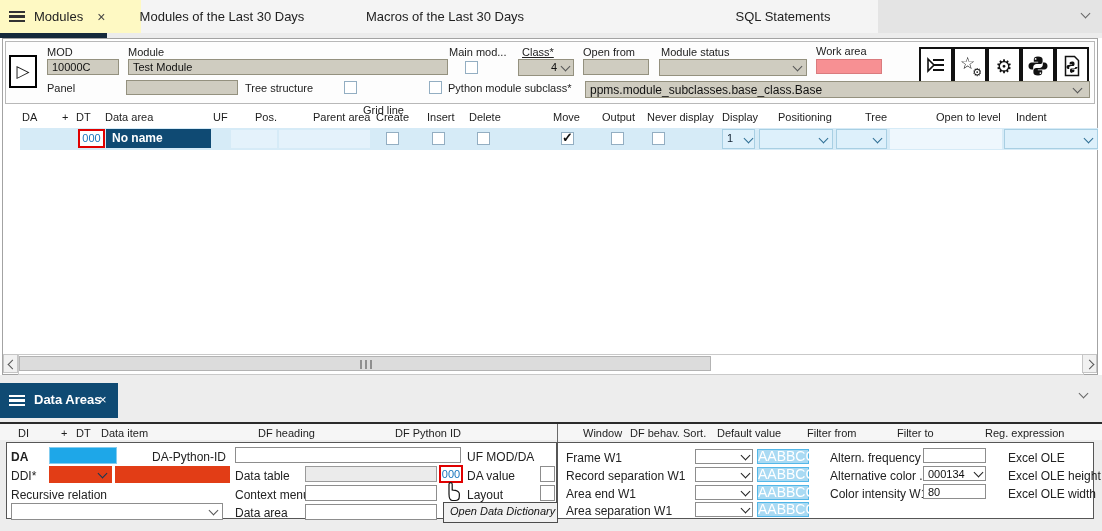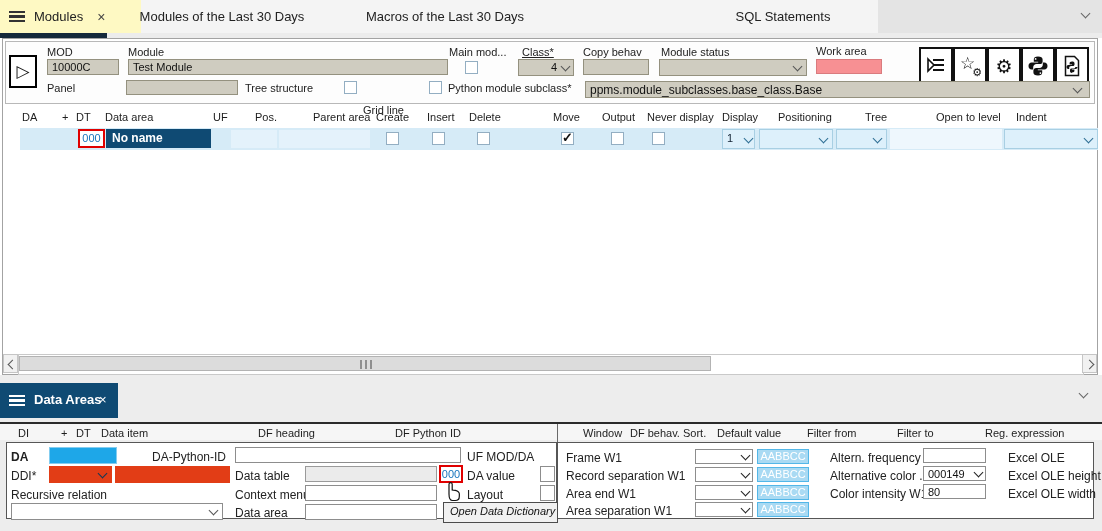--- a/index.html
+++ b/index.html
@@ -45,21 +45,21 @@
          font-size:11px;text-align:center;box-sizing:border-box;line-height:15px;}
   .navycell{position:absolute;background:#0f4a73;color:#fff;font-weight:bold;font-size:12px;
             padding:2px 6px;box-sizing:border-box;}
   
   .sbtrack{position:absolute;background:#fff;border:1px solid #c9c9c9;}
   .sbbtn{position:absolute;background:#f1f1f1;border:1px solid #c5c5c5;box-sizing:border-box;}
   .sbthumb{position:absolute;background:#dcdcdc;border:1px solid #b3b3b3;box-sizing:border-box;}
   .grip i{position:absolute;top:3px;width:2px;height:9px;background:#8f8f8f;display:block;}
   
   .chip{position:absolute;background:#a9daf3;border:1px solid #53b7e8;color:#fff;
-        font-size:11px;text-align:center;box-sizing:border-box;line-height:13px;}
+        font-size:14px;text-align:center;box-sizing:border-box;line-height:13px;}
   .tooltip{position:absolute;background:#f1f1f1;border:1px solid #4c4c4c;font-size:11px;color:#111;
            padding:2px 6px;box-sizing:border-box;white-space:nowrap;z-index:30;font-style:italic;}
   .stargear{position:relative;width:20px;height:20px;}
   .stargear .s1{position:absolute;left:0;top:-3px;font-size:17px;color:#111;}
   .stargear .s2{position:absolute;right:-2px;bottom:-3px;font-size:11px;color:#111;}
 </style>
 </head>
 <body>
 
 <div id="app">
@@ -101,21 +101,21 @@
   <span class="lbl" style="left:128px;top:46px;">Module</span>
   <div class="fld" style="left:128px;top:59px;width:320px;height:16px;">Test Module</div>
 
   <span class="lbl" style="left:449px;top:46px;">Main mod...</span>
   <span class="cb" style="left:465px;top:61px;"></span>
 
   <span class="lbl" style="left:522px;top:46px;text-decoration:underline;">Class*</span>
   <div class="fld" style="left:518px;top:59px;width:56px;height:17px;text-align:right;padding-right:16px;">4</div>
   <span class="chv" style="left:562px;top:63px;"></span>
 
-  <span class="lbl" style="left:583px;top:46px;">Copy behav</span>
+  <span class="lbl" style="left:583px;top:46px;">Open from</span>
   <div class="fld" style="left:583px;top:59px;width:66px;height:16px;"></div>
 
   <span class="lbl" style="left:661px;top:46px;">Module status</span>
   <div class="fld" style="left:659px;top:59px;width:148px;height:17px;"></div>
   <span class="chv" style="left:794px;top:63px;"></span>
 
   <span class="lbl" style="left:816px;top:45px;">Work area</span>
   <div class="fld pink" style="left:816px;top:59px;width:66px;height:15px;"></div>
 
   <div class="iconbtn" style="left:919px;top:47px;">
@@ -294,21 +294,21 @@
   <span class="chv" style="left:742px;top:505px;border-color:#222;"></span>
 
   <div class="chip" style="left:757px;top:449px;width:52px;height:15px;">AABBCC</div>
   <div class="chip" style="left:757px;top:467px;width:52px;height:15px;">AABBCC</div>
   <div class="chip" style="left:757px;top:485px;width:52px;height:15px;">AABBCC</div>
   <div class="chip" style="left:757px;top:502px;width:52px;height:15px;">AABBCC</div>
 
   <span class="lbl12" style="left:830px;top:451px;">Altern. frequency</span>
   <div class="fld wfld" style="left:923px;top:448px;width:63px;height:15px;"></div>
   <span class="lbl12" style="left:830px;top:469px;">Alternative color ...</span>
-  <div class="fld wfld" style="left:923px;top:466px;width:63px;height:15px;">000149</div>
+  <div class="fld wfld" style="left:923px;top:466px;width:63px;height:15px;">000134</div>
   <span class="chv" style="left:975px;top:469px;border-color:#222;"></span>
   <span class="lbl12" style="left:830px;top:487px;">Color intensity W1</span>
   <div class="fld wfld" style="left:923px;top:484px;width:63px;height:15px;">80</div>
 
   <span class="lbl12" style="left:1008px;top:451px;">Excel OLE</span>
   <span class="lbl12" style="left:1008px;top:469px;">Excel OLE height</span>
   <span class="lbl12" style="left:1008px;top:487px;">Excel OLE width</span>
 
 </div>
 

